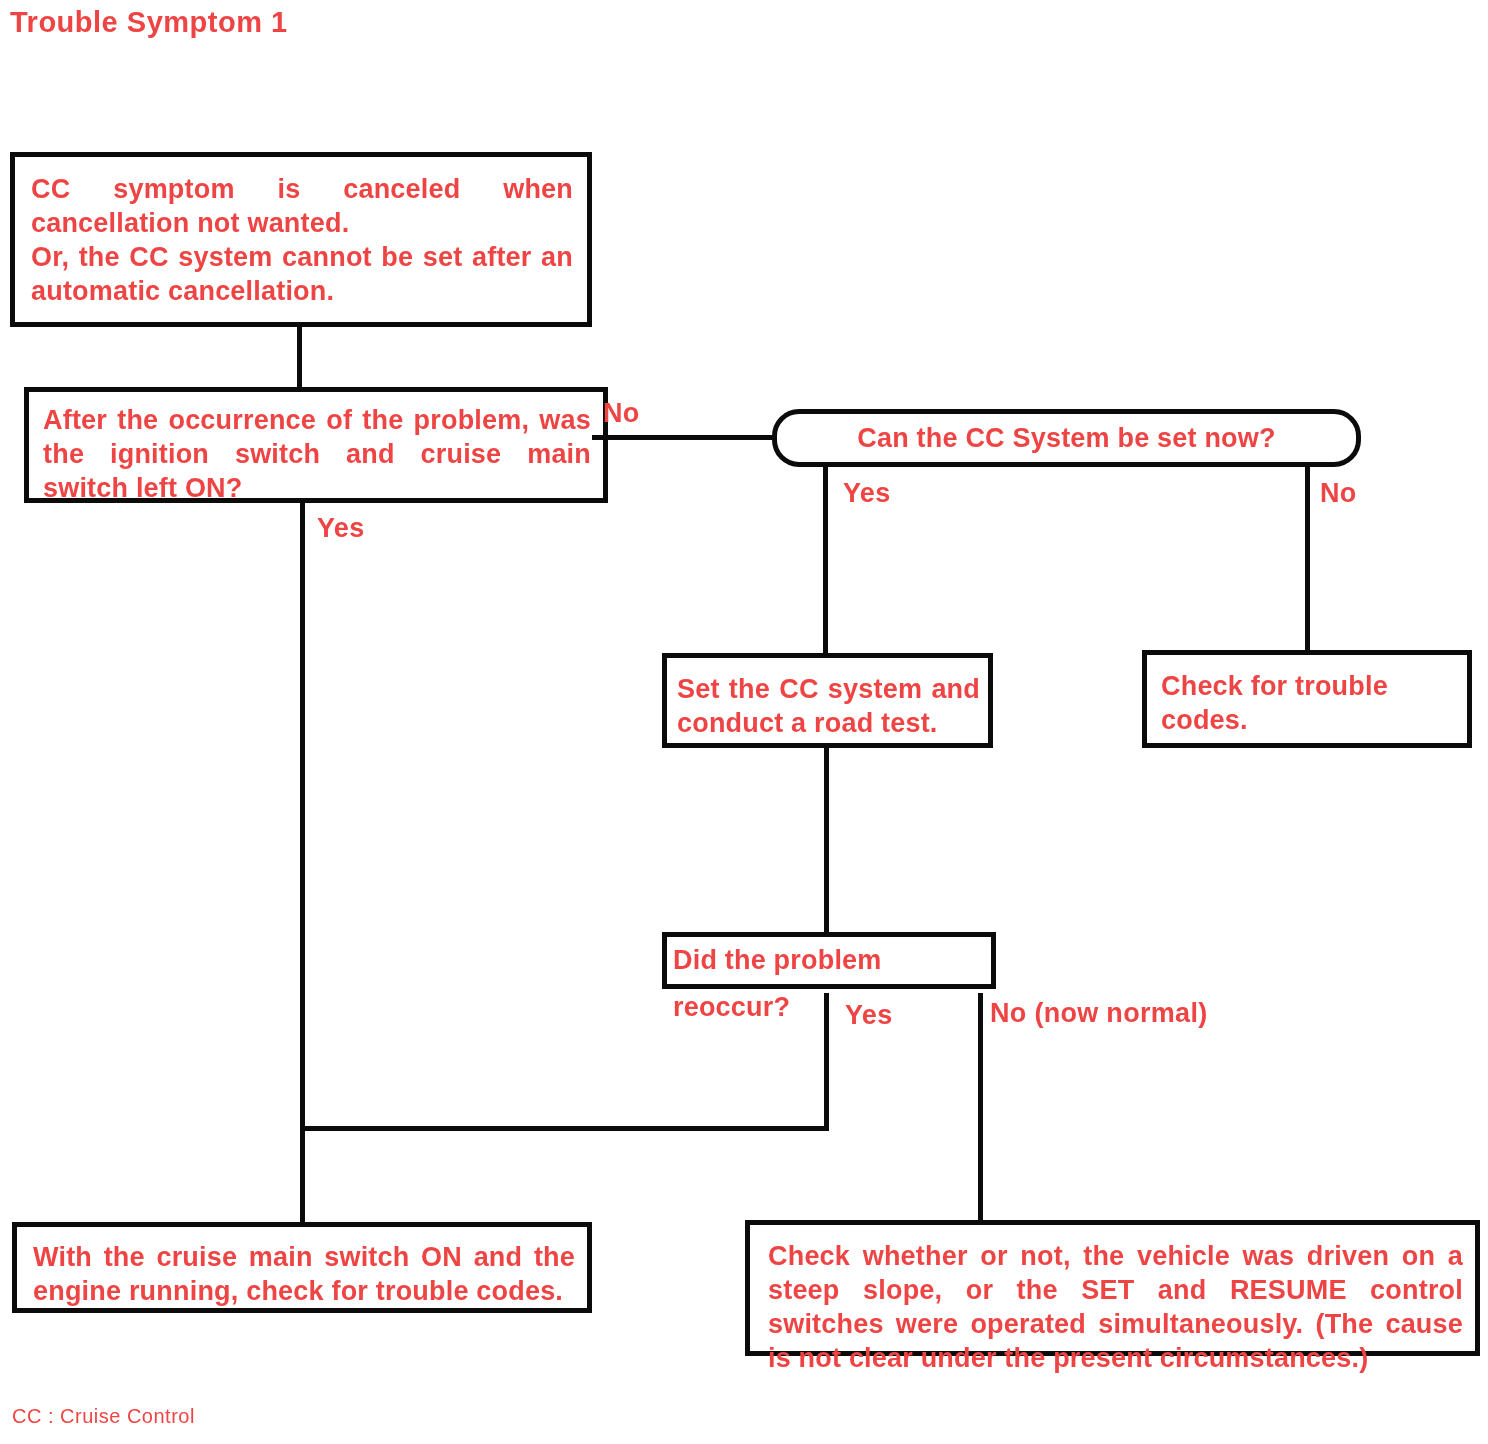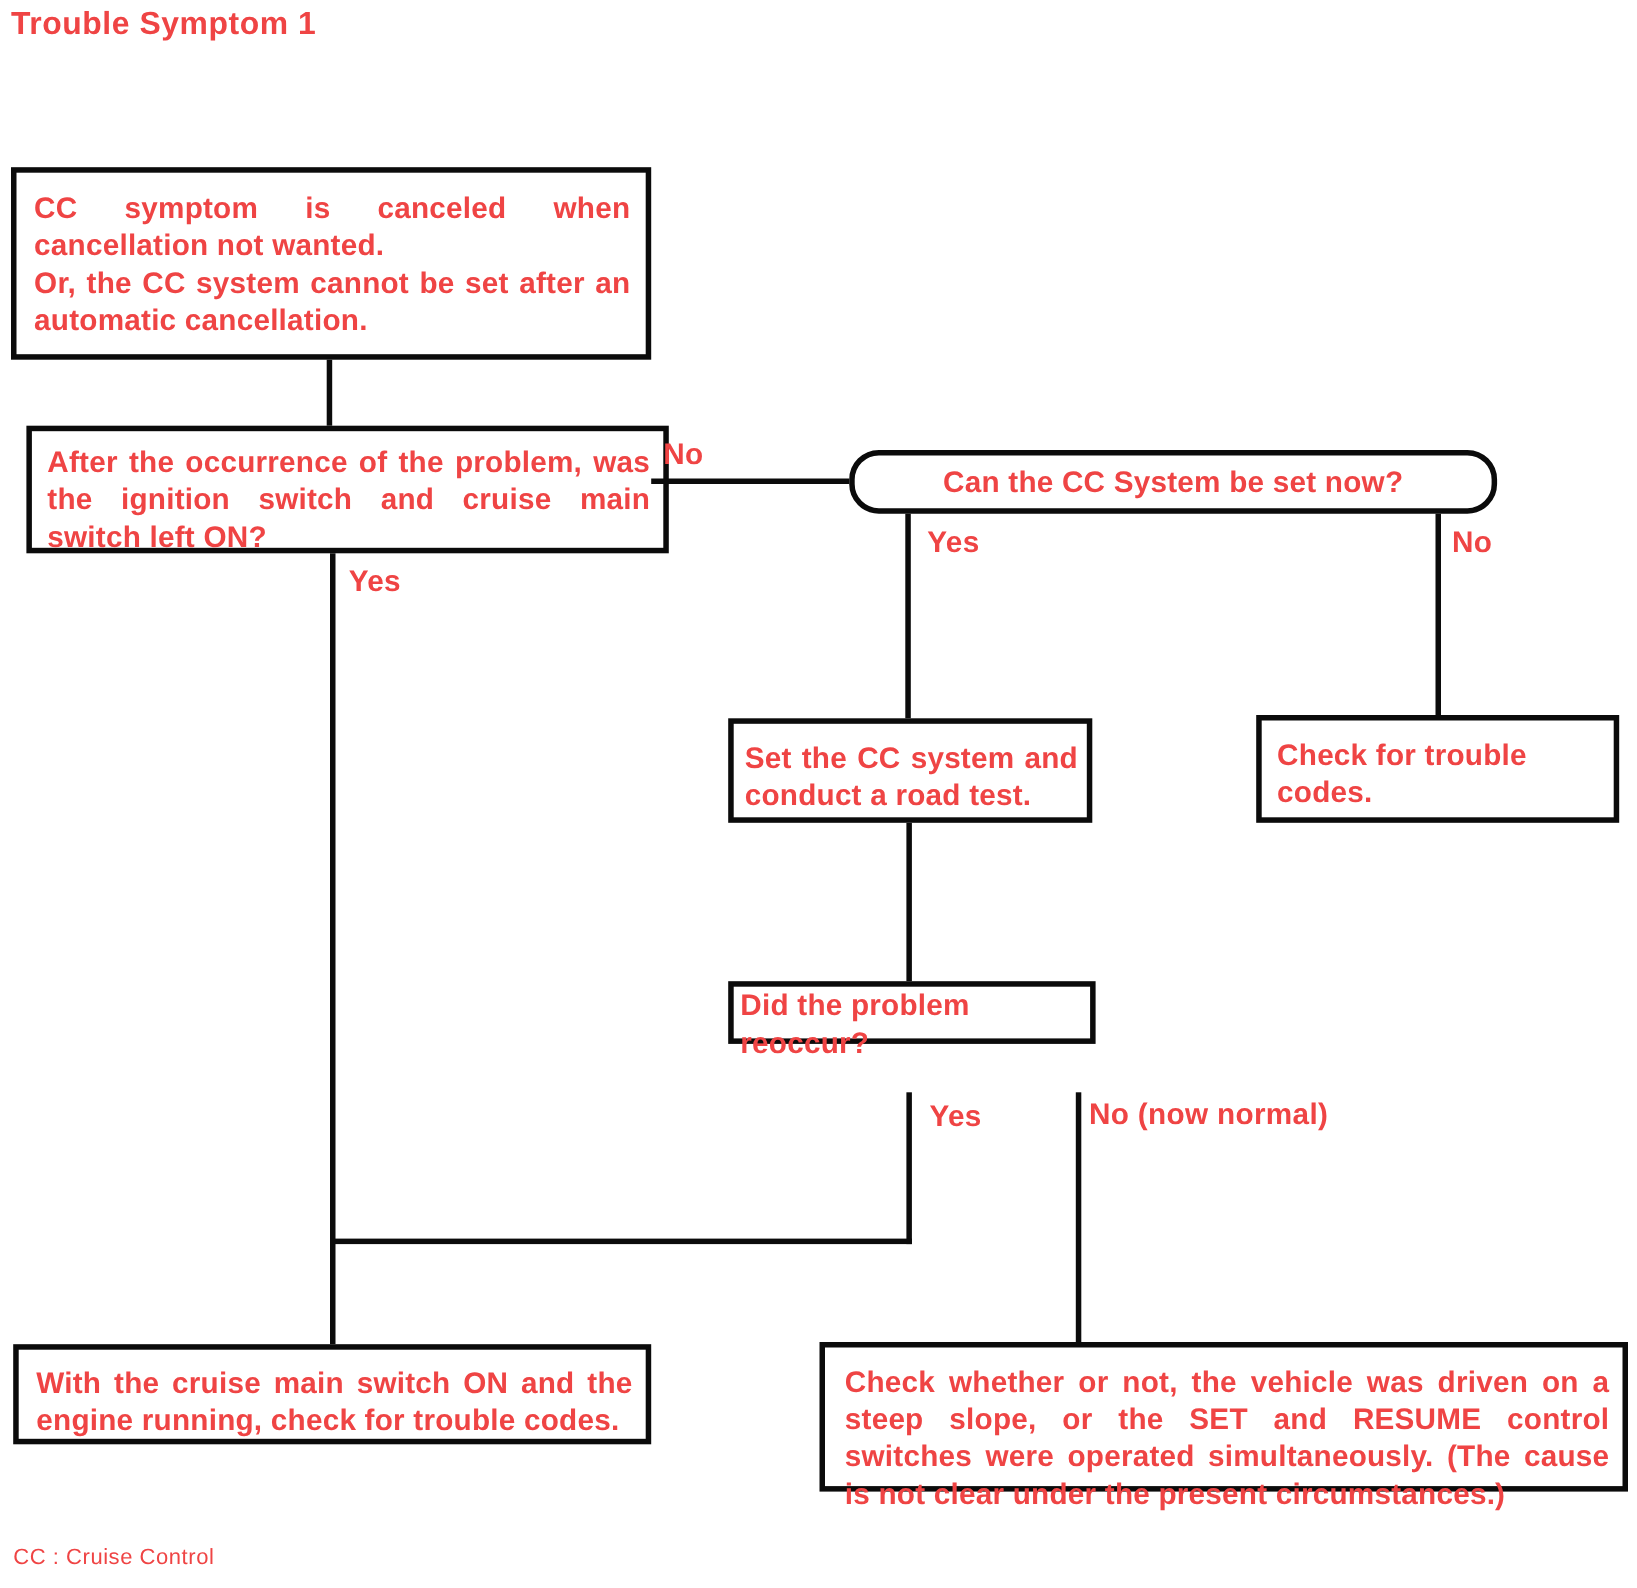--- a/index.html
+++ b/index.html
@@ -34,21 +34,21 @@
     line-height: 34px;
     text-align: justify;
     letter-spacing: 0.2px;
     white-space: pre-line;
   }
   .box-symptom        { left: 10px;   top: 152px;  width: 582px; height: 175px; padding: 15px 14px 0 16px; }
   .box-ignition       { left: 8px;    top: 387px;  width: 584px; height: 116px; padding: 11px 12px 0 14px; margin-left: 16px; }
   .box-can-set        { left: 772px;  top: 409px;  width: 589px; height: 58px;  text-align: center; line-height: 48px; padding: 0; border-radius: 27px; }
   .box-road-test      { left: 662px;  top: 653px;  width: 331px; height: 95px;  padding: 14px 8px 0 10px; }
   .box-check-codes    { left: 1142px; top: 650px;  width: 330px; height: 98px;  padding: 14px 6px 0 14px; text-align: left; }
-  .box-reoccur        { left: 662px;  top: 892px;  width: 334px; height: 57px;  padding: 0 0 0 6px; line-height: 34px; text-align: left; }
+  .box-reoccur        { left: 662px;  top: 932px;  width: 334px; height: 57px;  padding: 0 0 0 6px; line-height: 47px; text-align: left; }
   .box-switch-on      { left: 12px;   top: 1222px; width: 580px; height: 91px;  padding: 13px 12px 18px 16px; }
   .box-steep-slope    { left: 745px;  top: 1220px; width: 735px; height: 136px; padding: 14px 12px 0 18px; }
   .line-v, .line-h {
     position: absolute;
     background: #0b0b0b;
   }
   .lv-symptom-ignition { left: 297px;  top: 327px;  width: 5px;   height: 62px; }
   .lh-ignition-no      { left: 592px;  top: 435px;  width: 180px; height: 5px; }
   .lv-ignition-yes     { left: 300px;  top: 503px;  width: 5px;   height: 721px; }
   .lv-can-set-yes      { left: 823px;  top: 467px;  width: 5px;   height: 188px; }

